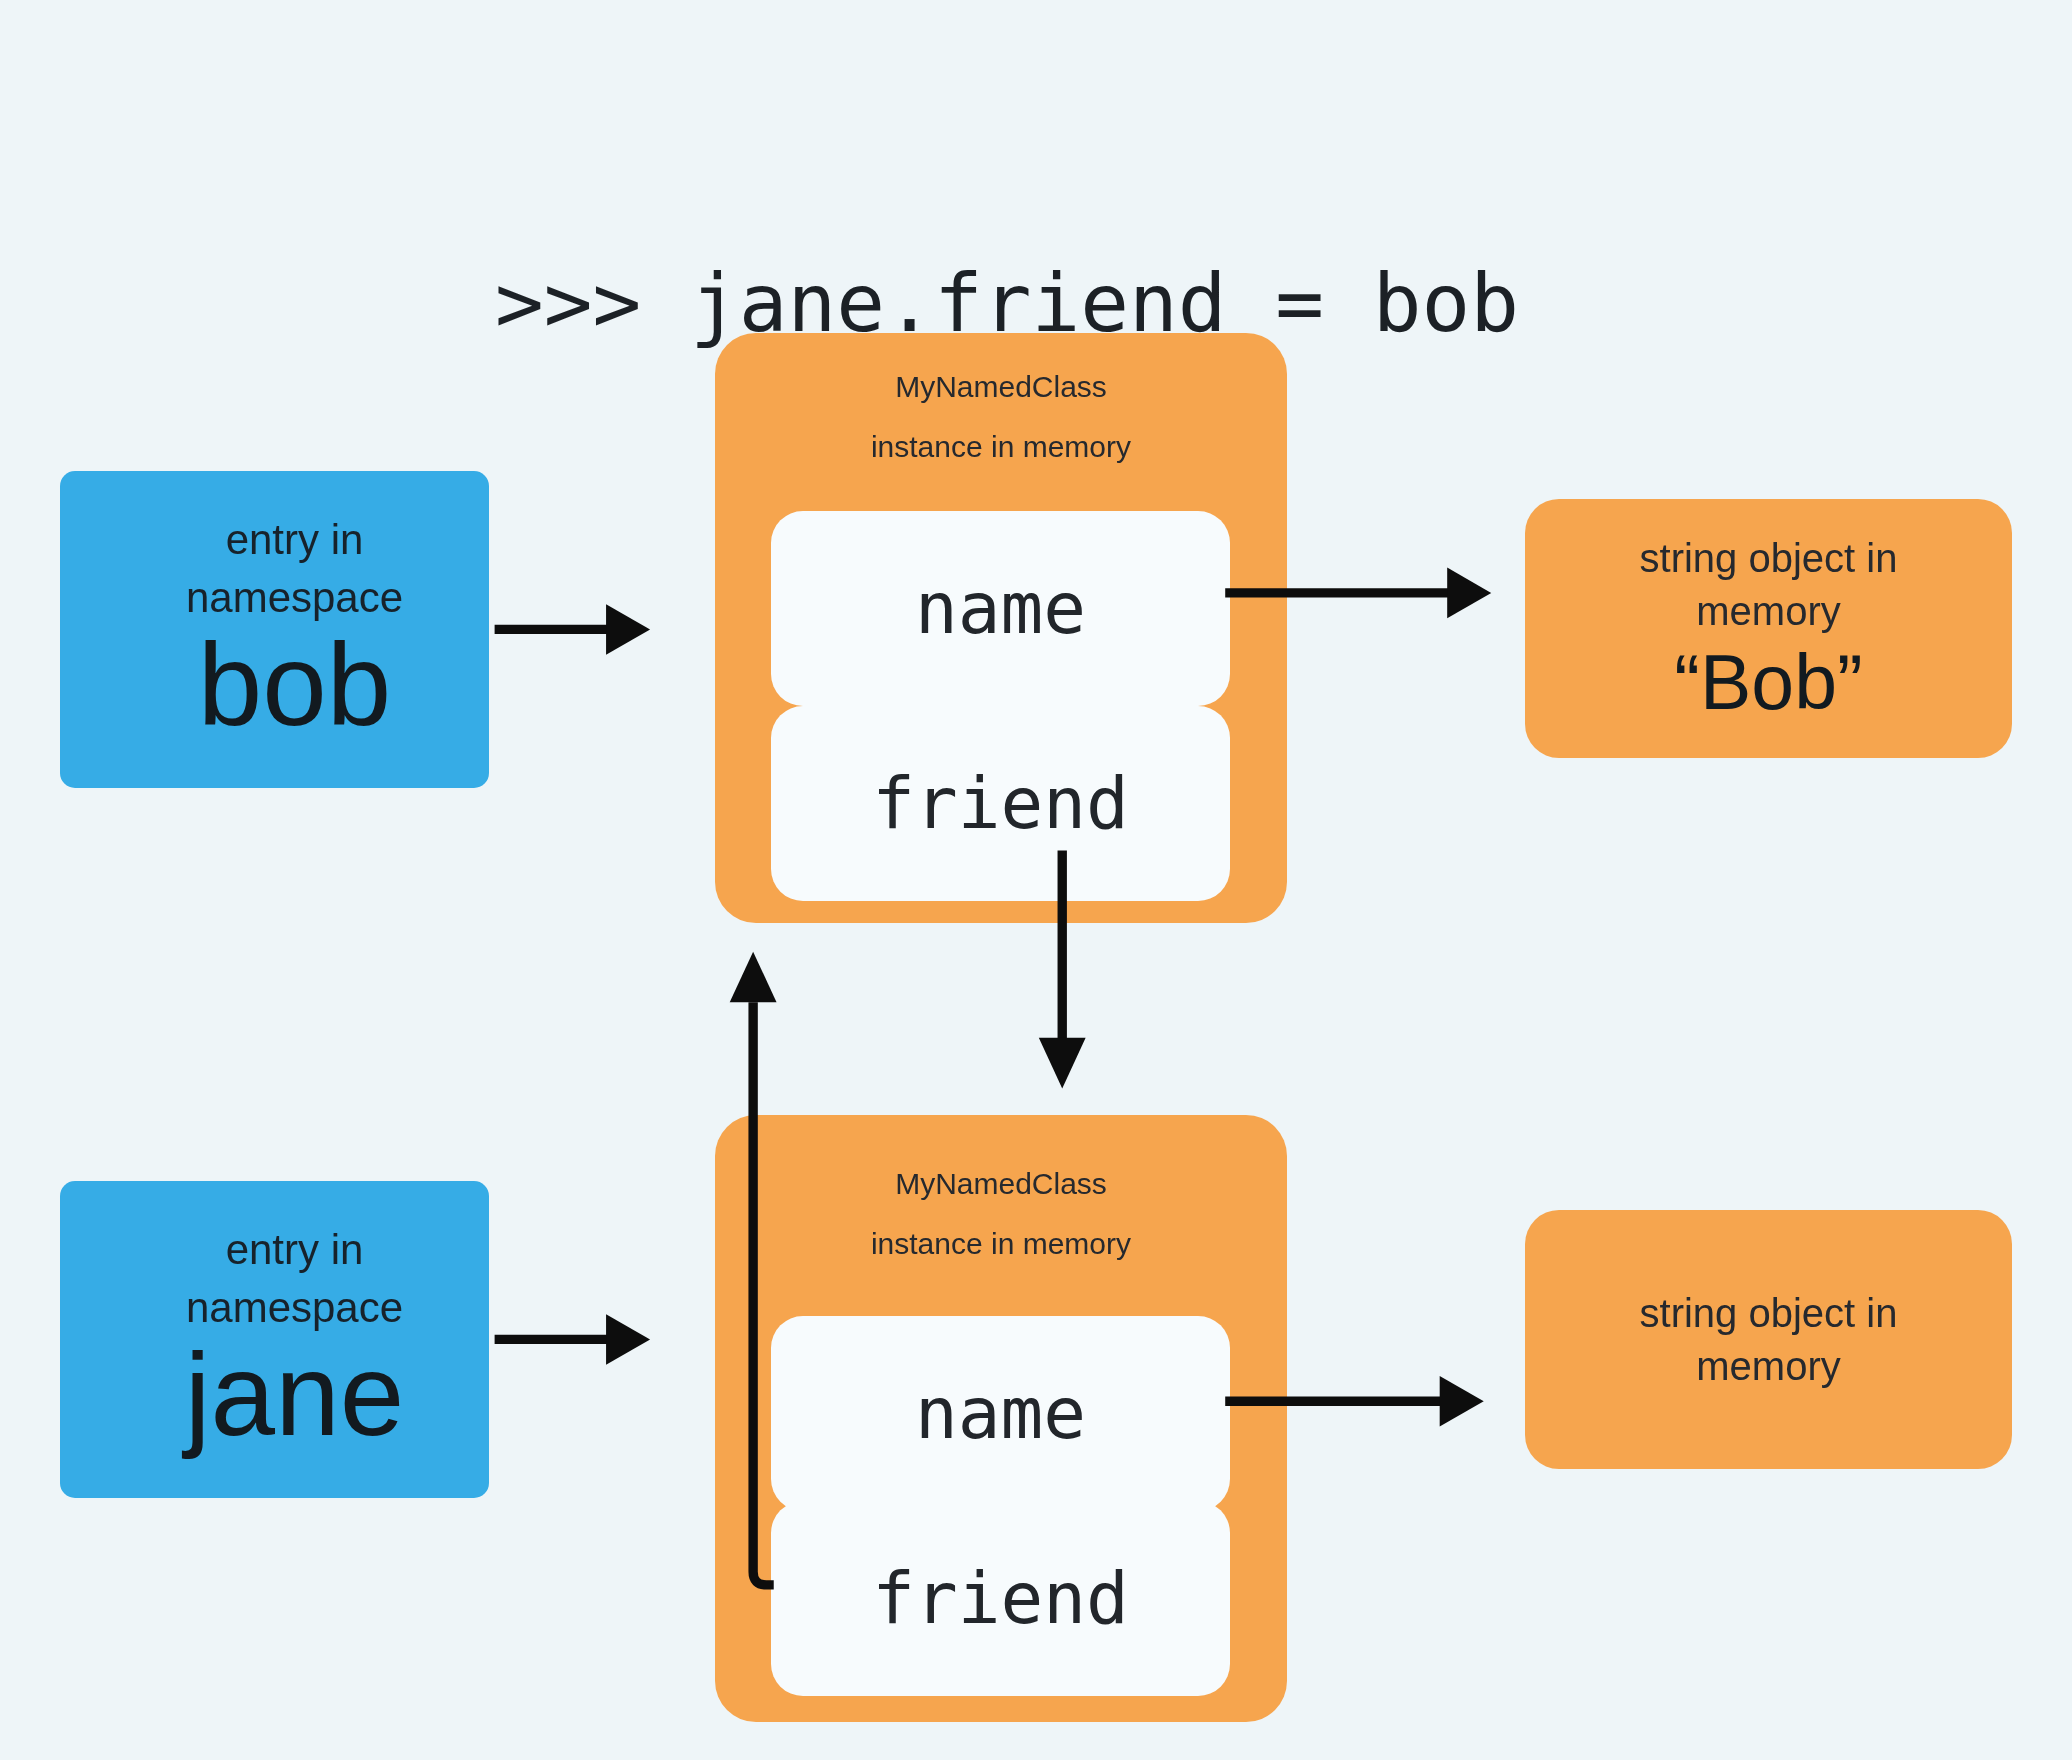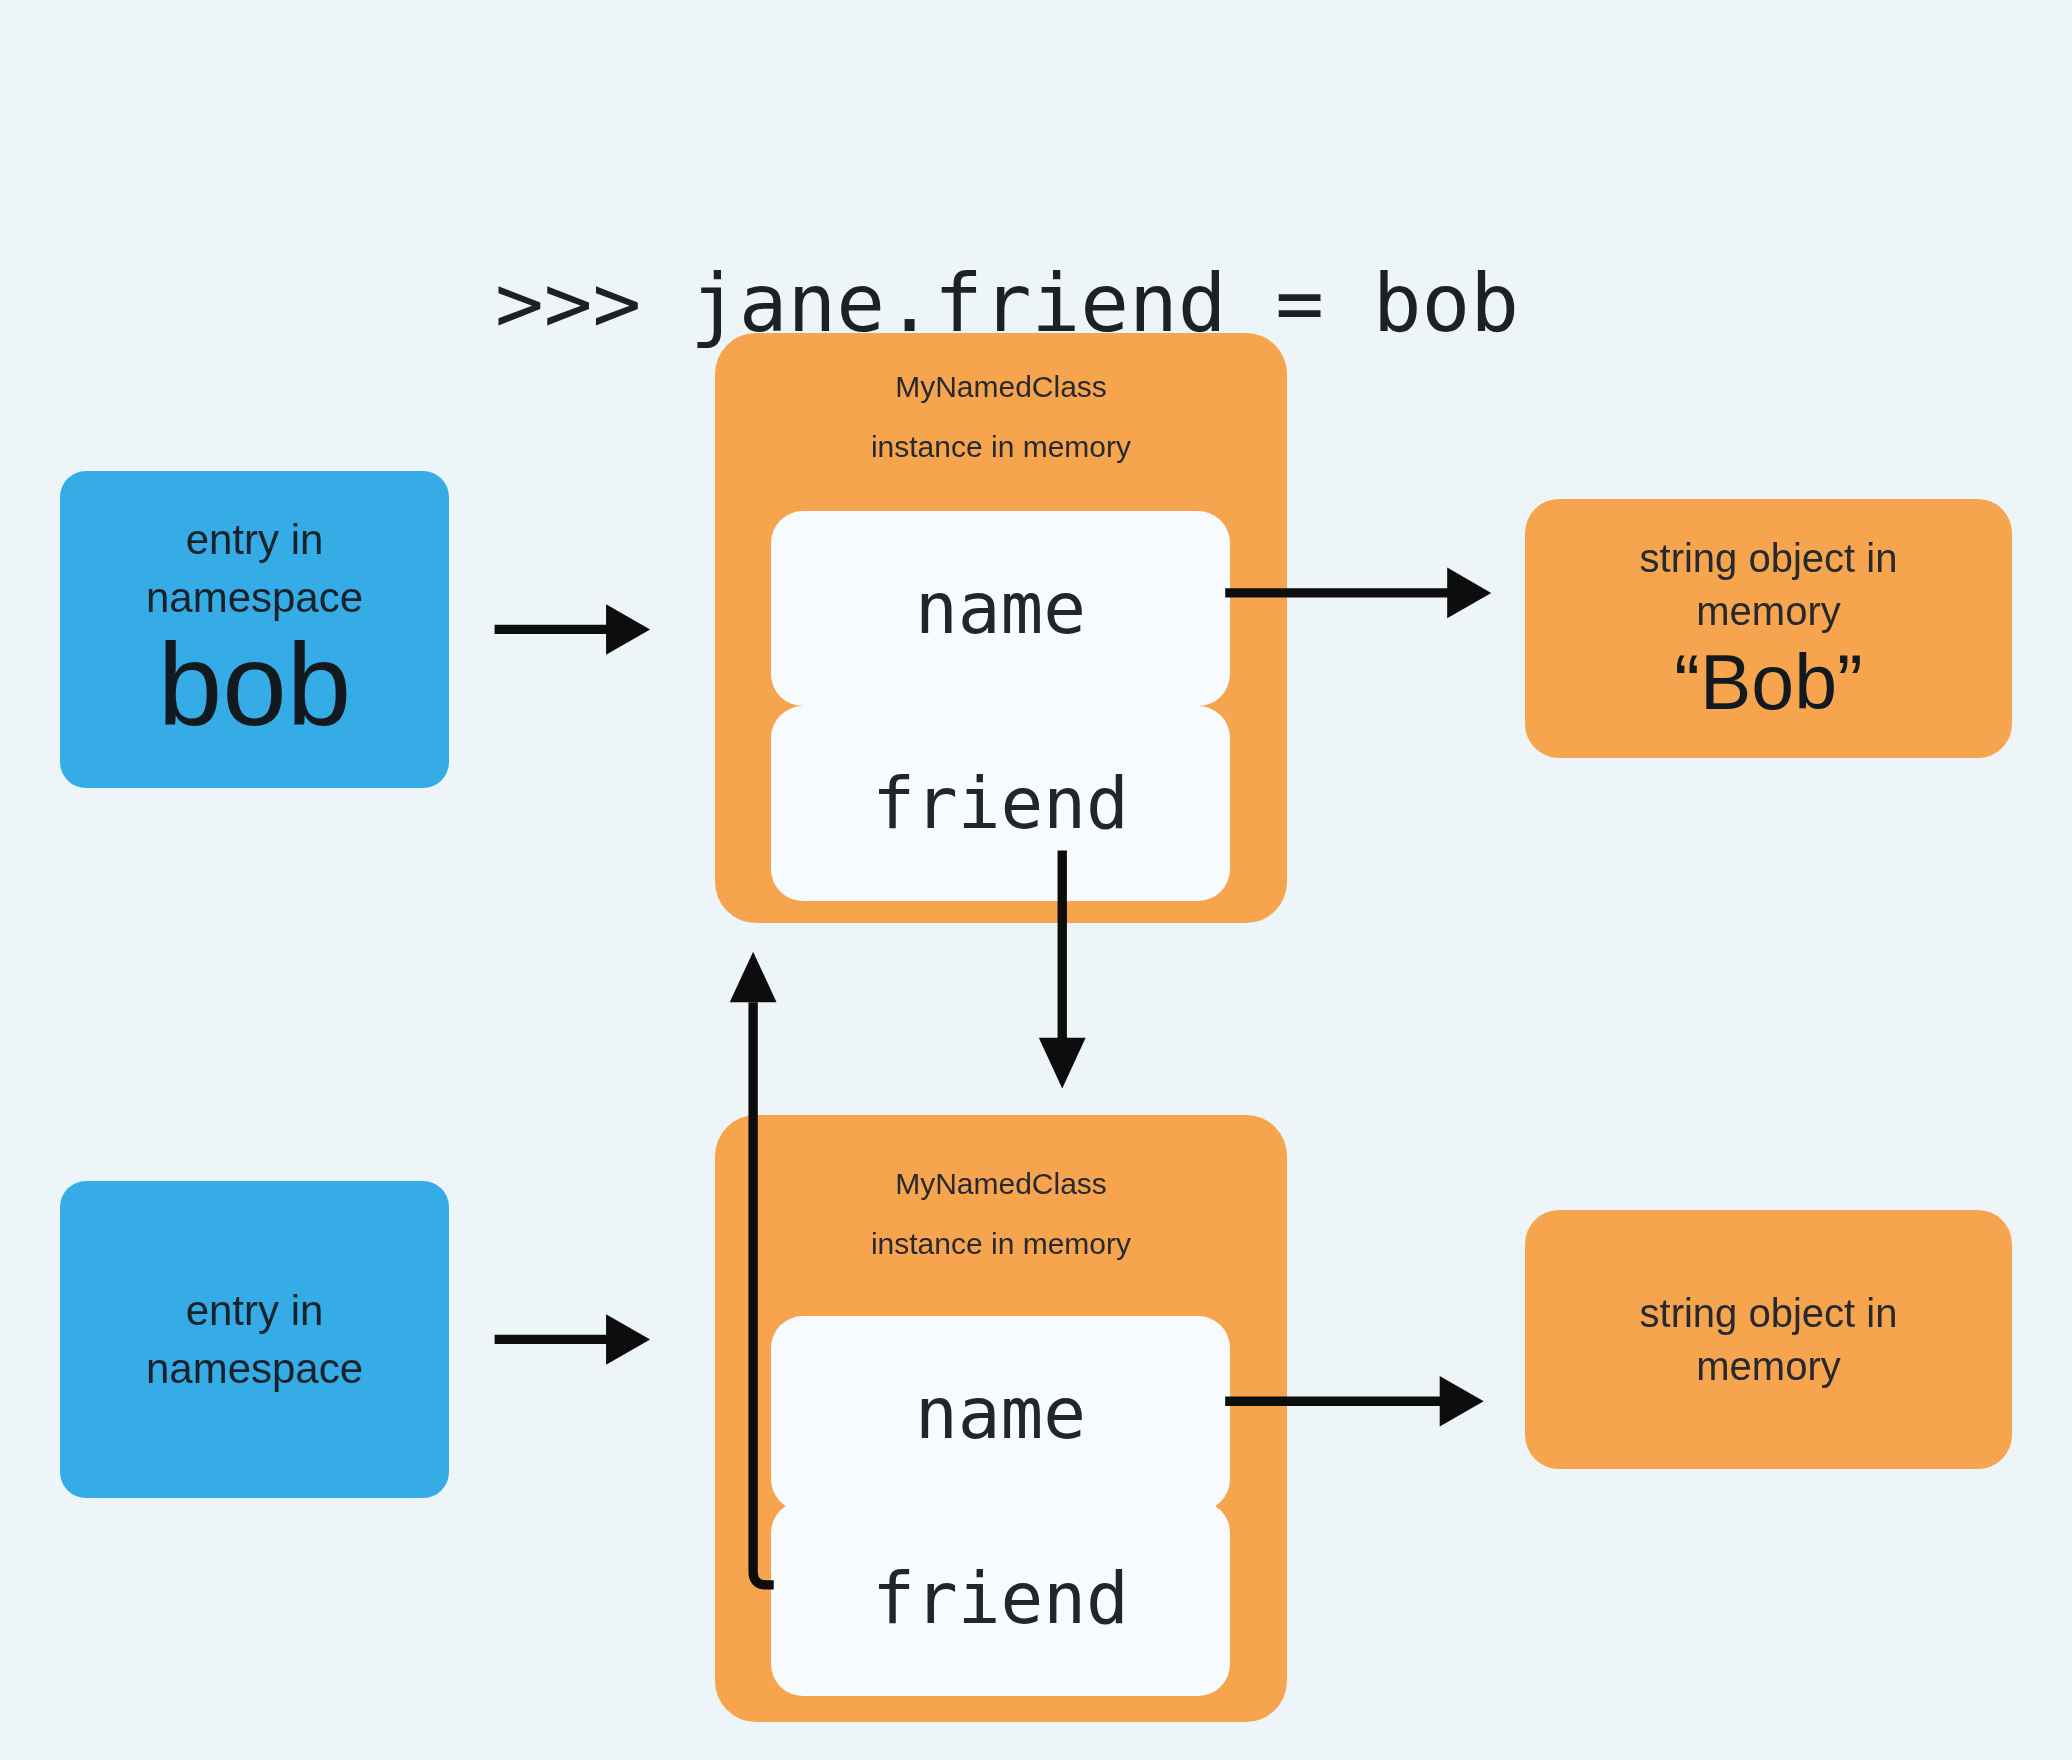--- a/index.html
+++ b/index.html
@@ -25,25 +25,26 @@
     white-space: pre;
   }
 
   
   .ns-box {
     position: absolute;
     left: 60px;
     width: 389px;
     height: 317px;
     background: #36ace6;
-    border-radius: 26px;
+    border-radius: 15px;
     display: flex;
     flex-direction: column;
     align-items: center;
     justify-content: center;
+    padding-left: 40px;
   }
   .ns-bob  { top: 471px; }
   .ns-jane { top: 1181px; }
   .ns-label {
     font-size: 42px;
     line-height: 58px;
     font-weight: 500;
     text-align: center;
     color: #17222b;
   }
@@ -149,20 +150,21 @@
       <div>namespace</div>
     </div>
     <div class="ns-name">bob</div>
   </div>
 
   <div class="ns-box ns-jane">
     <div class="ns-label">
       <div>entry in</div>
       <div>namespace</div>
     </div>
+    <div class="ns-name">jane</div>
   </div>
 
   <div class="inst inst-top">
     <div class="inst-title">
       <div>MyNamedClass</div>
       <div>instance in memory</div>
     </div>
     <div class="field field-1">
       <span>name</span>
     </div>

